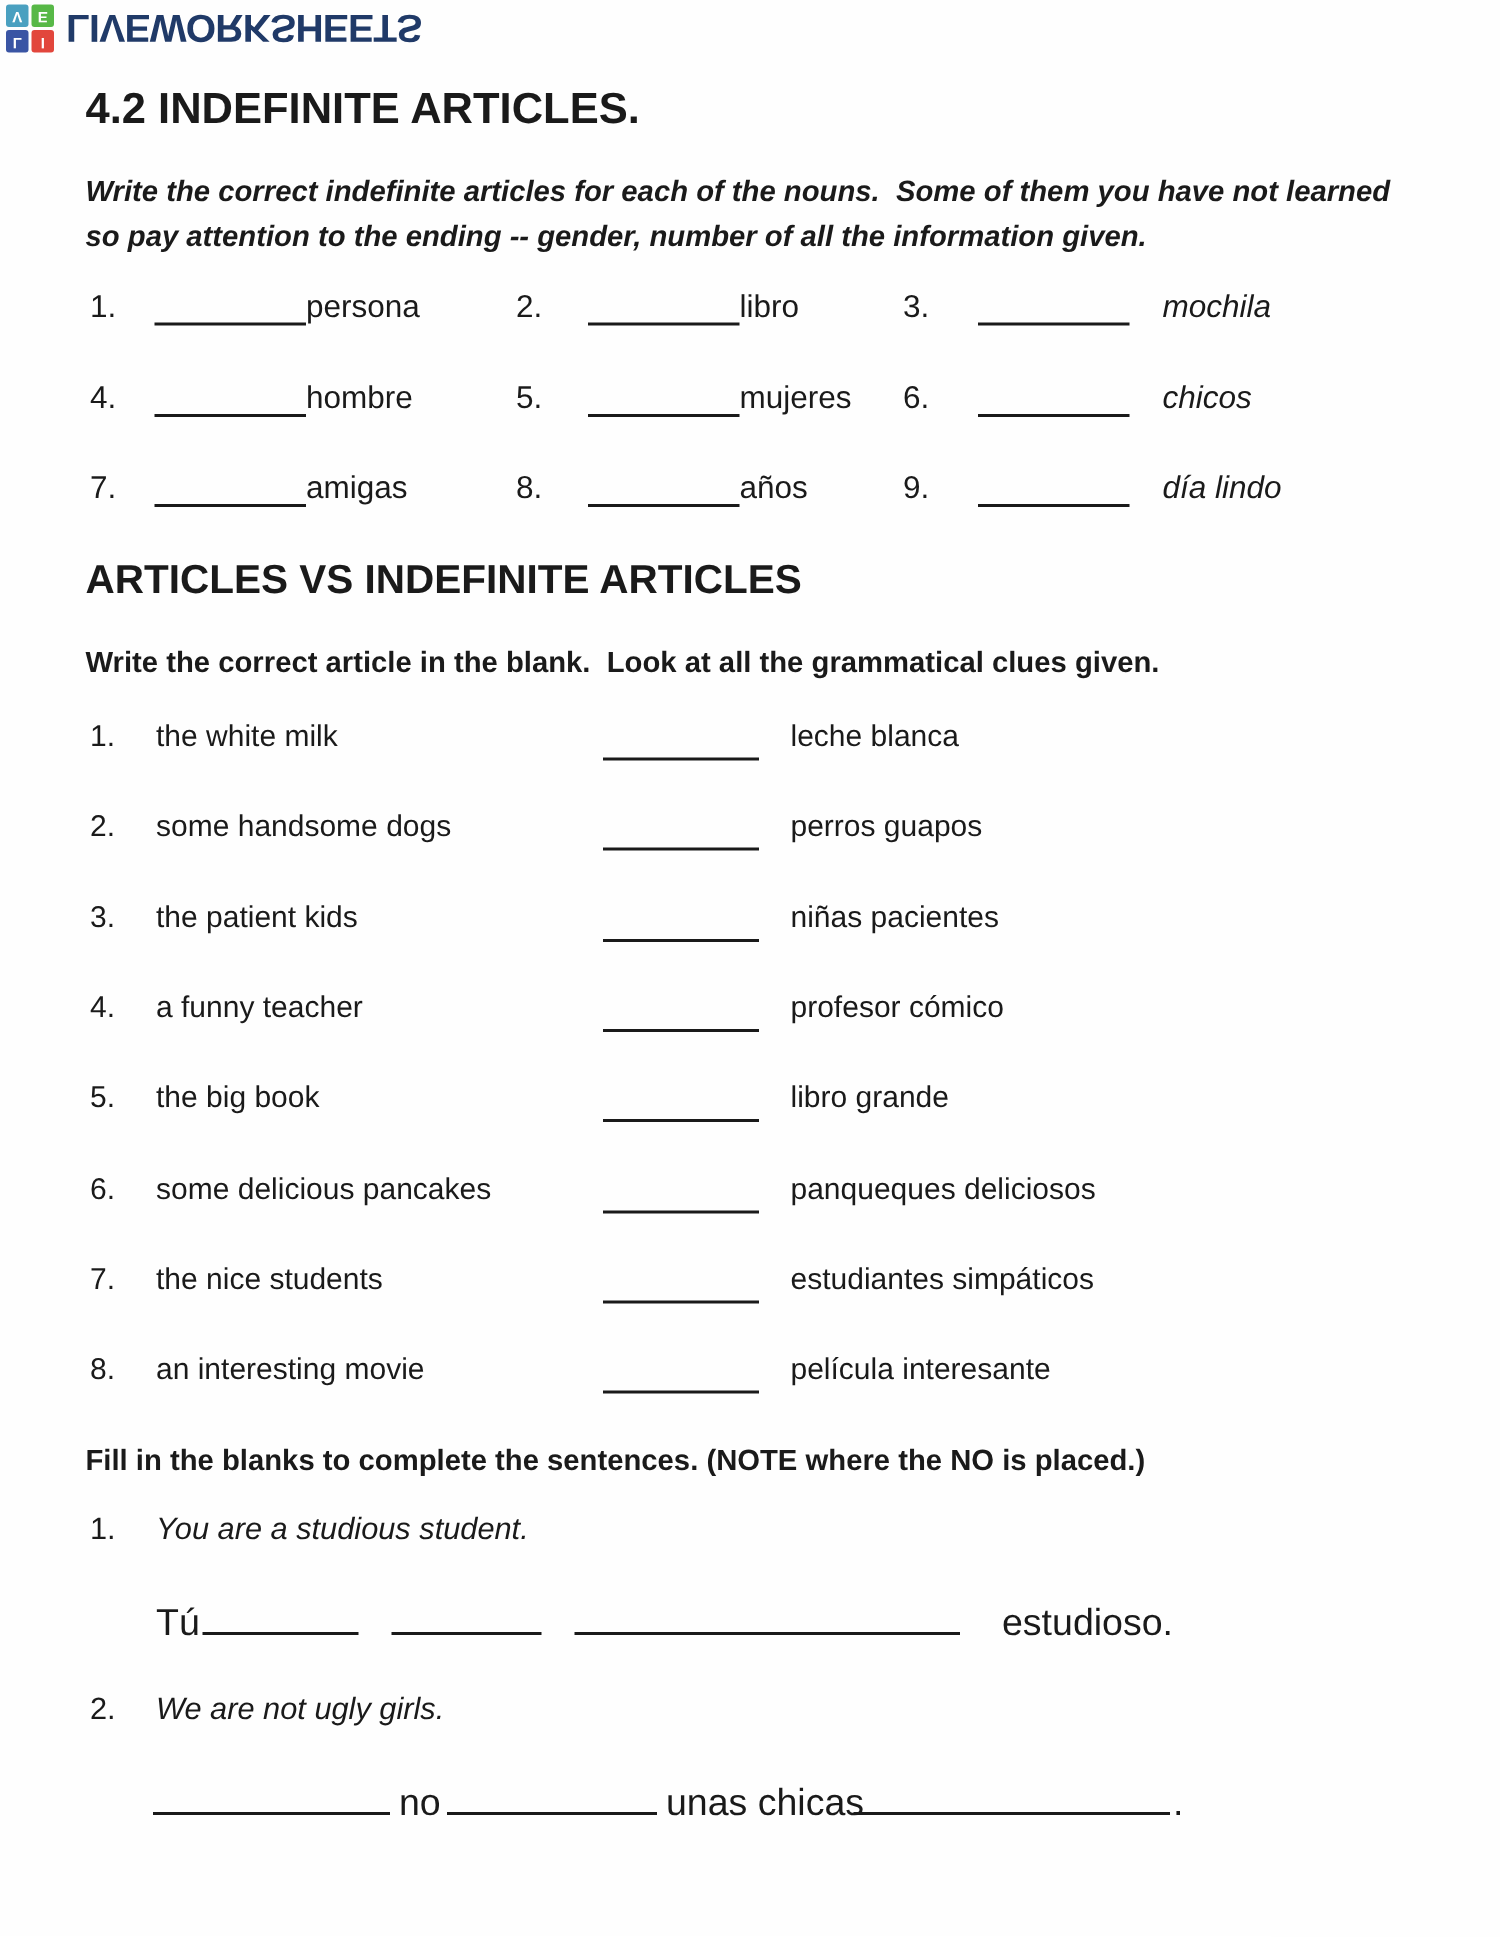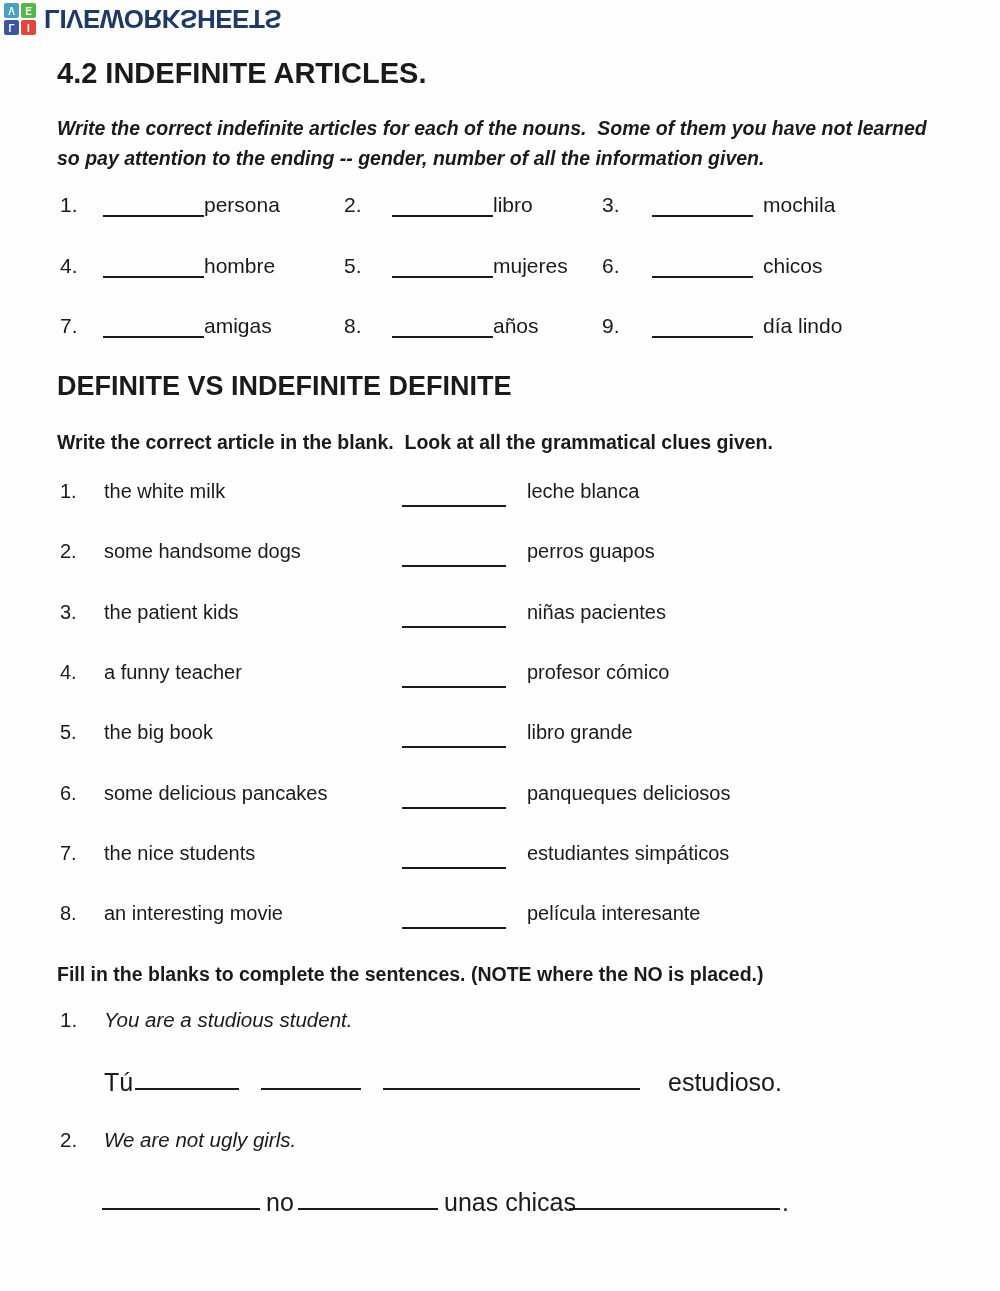--- a/index.html
+++ b/index.html
@@ -27,21 +27,21 @@
   
   .s1row{position:absolute;left:0;width:1000px;height:30px;}
   .s1cell{position:absolute;display:flex;align-items:baseline;font-size:21px;}
   .s1cell .num{display:inline-block;}
   .c1 .num{width:43px;}
   .c2 .num{width:48px;}
   .c3 .num{width:50px;}
   .c1{left:60px;} .c2{left:344px;} .c3{left:602px;}
   .blank{border-bottom:2px solid #1a1a1a;align-self:stretch;}
   .s1cell .blank{width:101px;}
-  .c3 .noun{margin-left:10px;}
+  .c3 .noun{margin-left:22px;font-style:italic;}
   
   .s2row{position:absolute;left:60px;width:900px;height:26px;font-size:20px;}
   .s2row .num{position:absolute;left:0;top:0;}
   .s2row .eng{position:absolute;left:44px;top:0;}
   .s2row .blank{position:absolute;left:342px;top:0;width:104px;height:25px;}
   .s2row .spa{position:absolute;left:467px;top:0;text-align:right;}
   
   .s3line{position:absolute;font-size:25px;}
   .s3num{position:absolute;left:60px;font-size:20.5px;}
   .s3text{position:absolute;left:104px;font-size:20.5px;font-style:italic;}
@@ -112,21 +112,21 @@
         <span class="blank"></span>
         <span class="noun">años</span>
     </span>
     <span class="s1cell c3">
       <span class="num">9.</span>
         <span class="blank"></span>
         <span class="noun">día lindo</span>
     </span>
   </div>
 
-  <div class="h2">DEFINITE VS INDEFINITE DEFINITE</div>
+  <div class="h2">ARTICLES VS INDEFINITE ARTICLES</div>
   <div class="para p2">Write the correct article in the blank.  Look at all the grammatical clues given.</div>
 
   <div class="s2row" style="top:480px">
     <span class="num">1.</span>
     <span class="eng">the white milk</span>
     <span class="blank"></span>
     <span class="spa">leche blanca</span>
   </div>
   <div class="s2row" style="top:540px">
     <span class="num">2.</span>

